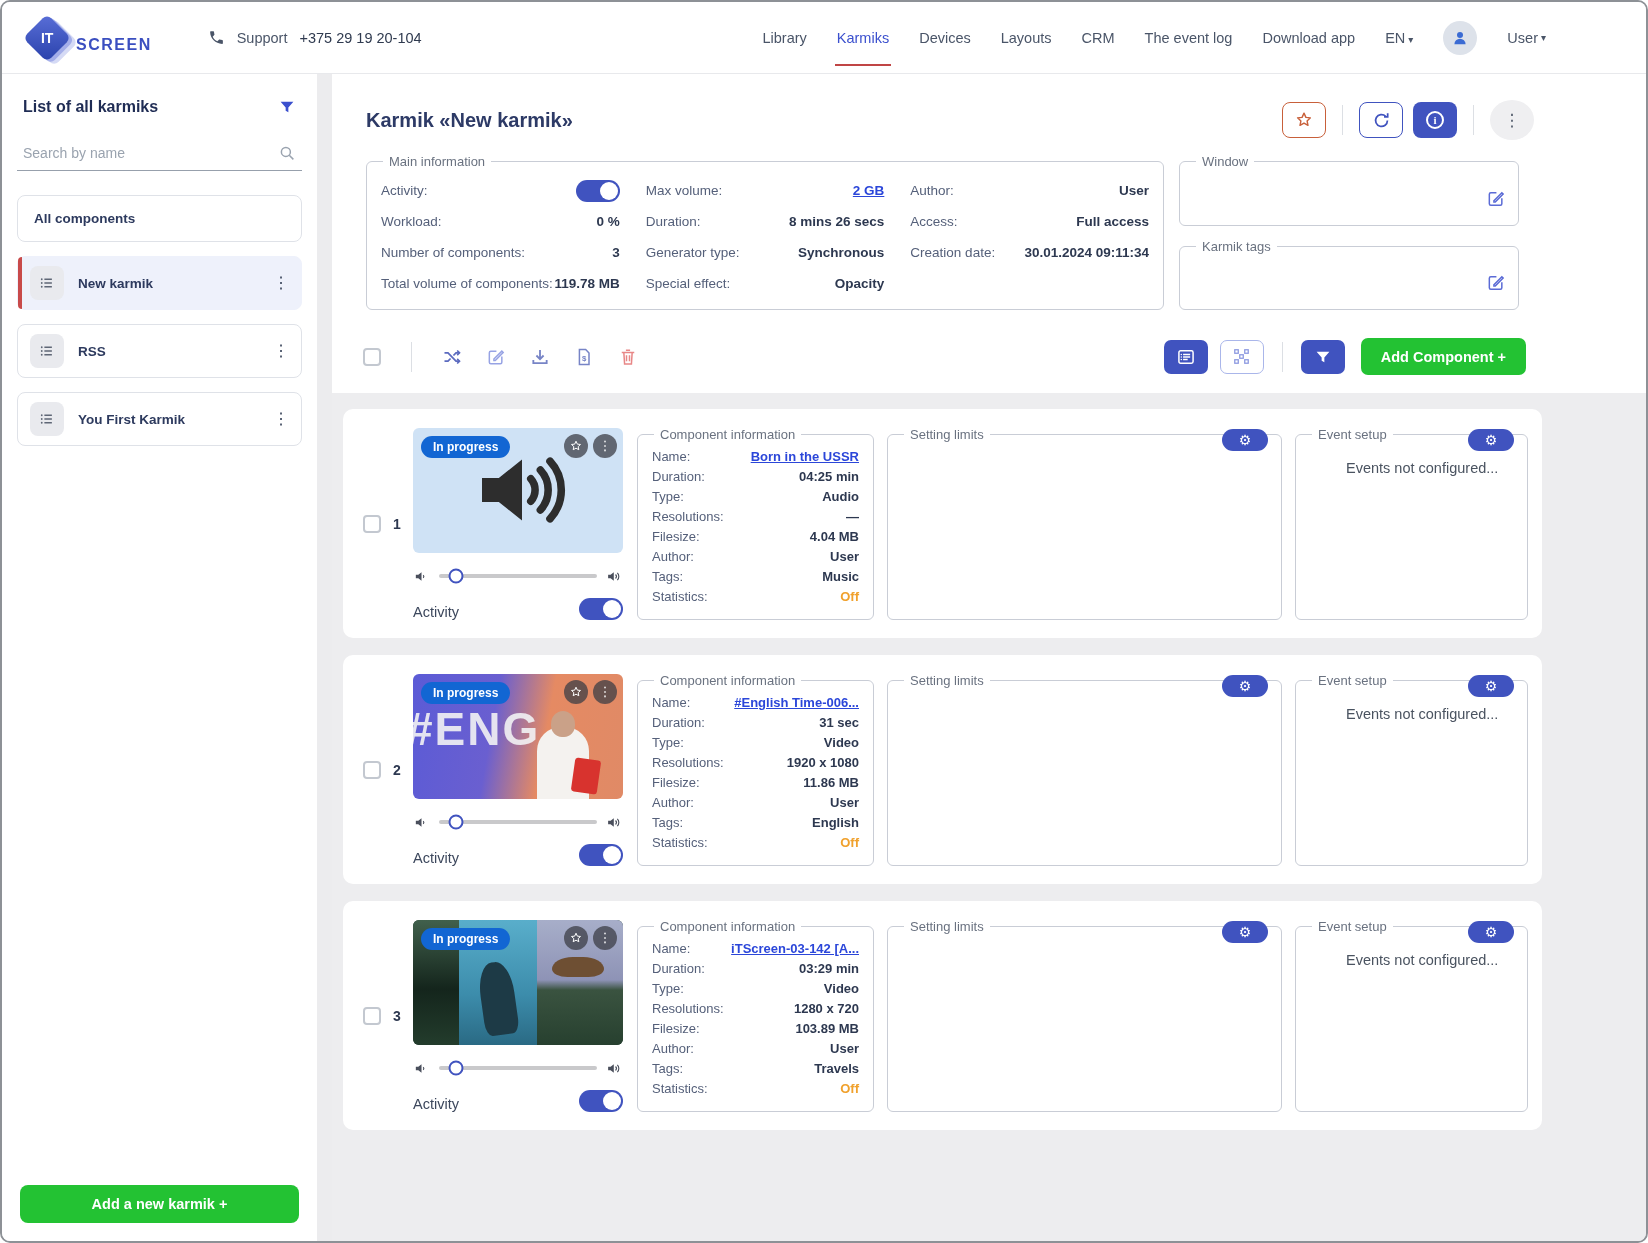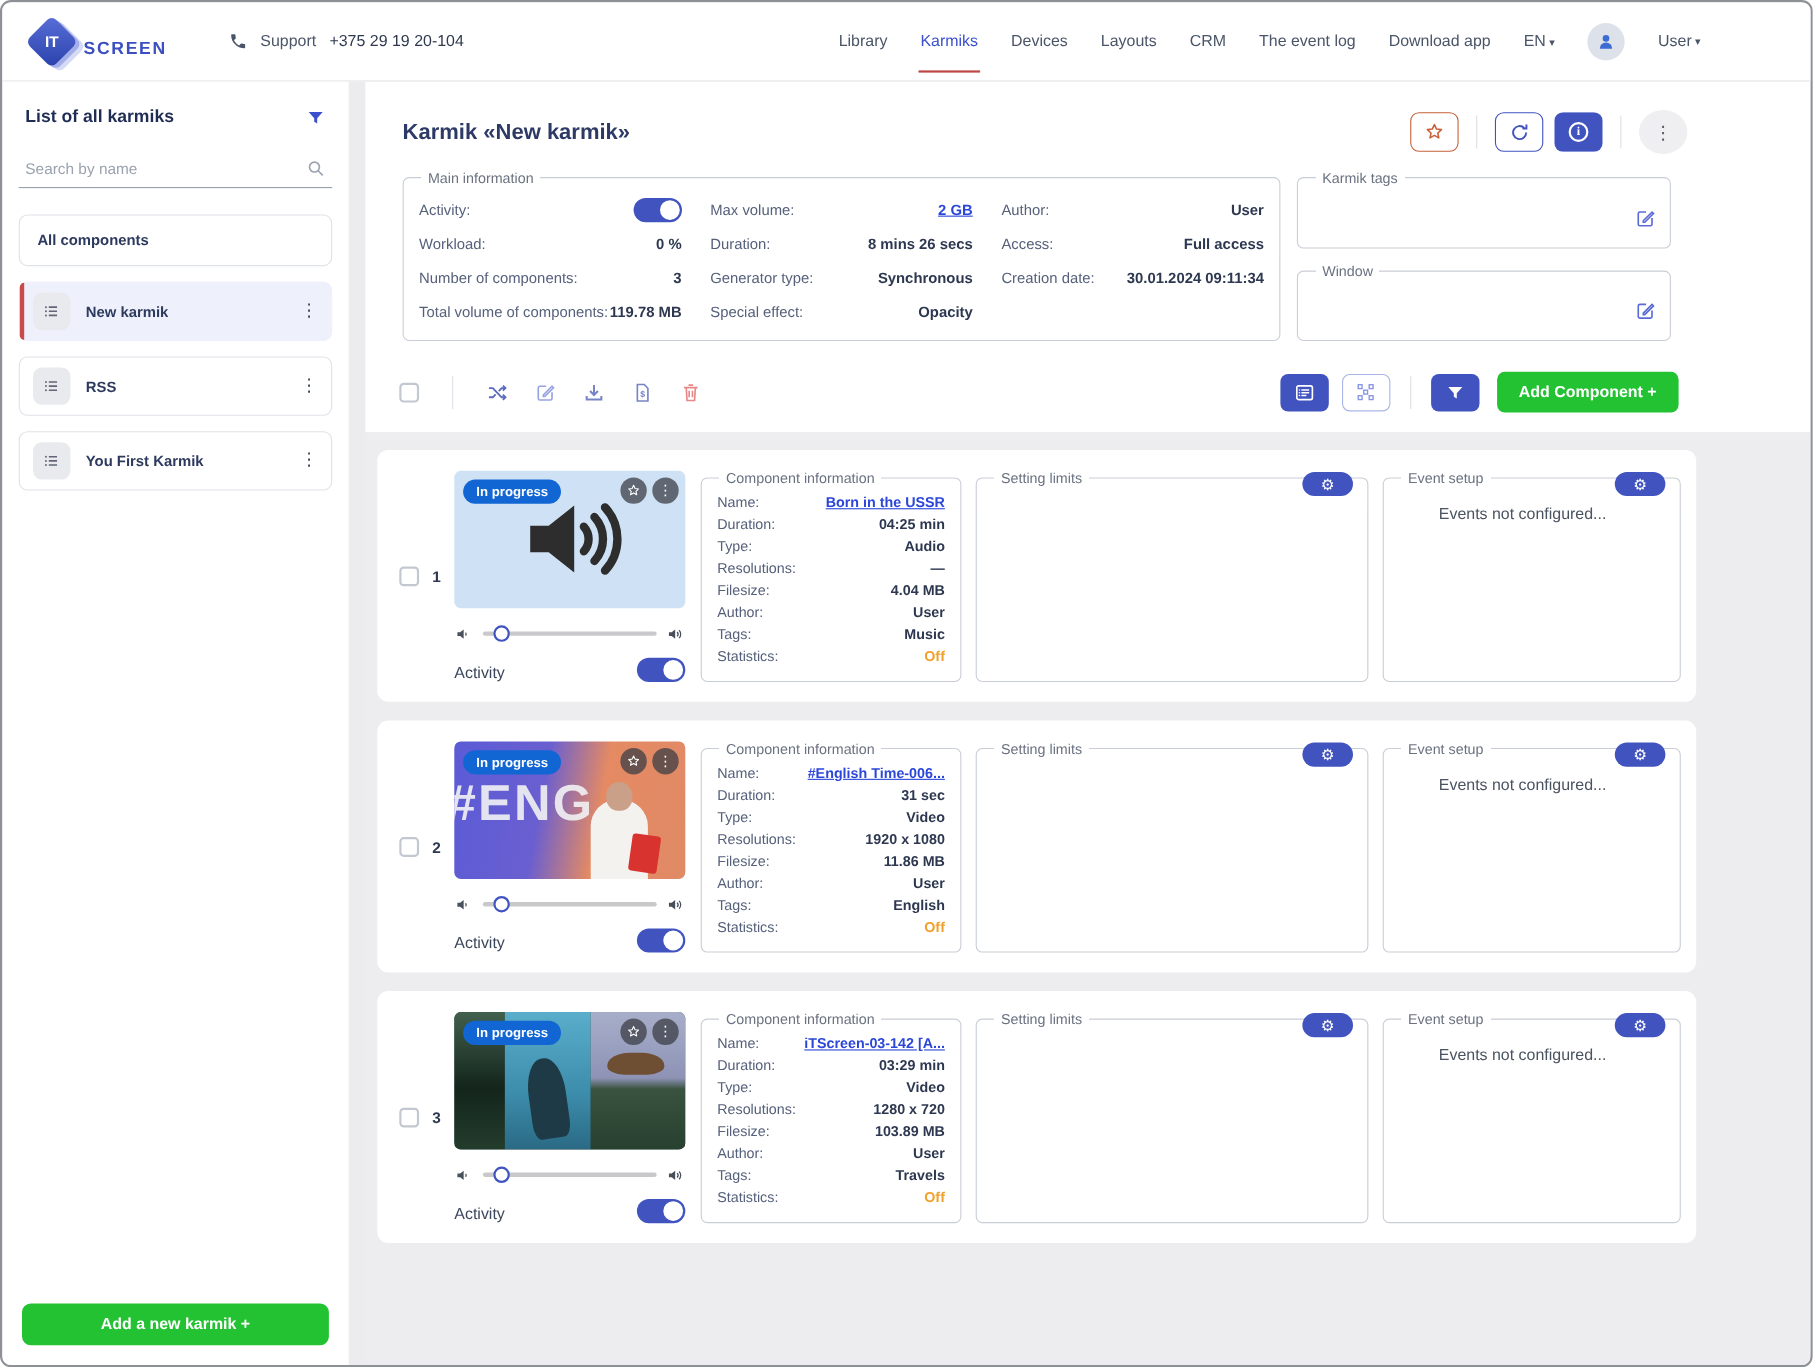--- a/index.html
+++ b/index.html
@@ -117,21 +117,21 @@
   .slider { flex:1; height:4px; background:#c9c9cb; border-radius:2px; position:relative; cursor:pointer; }
   .knob { position:absolute; left:11%; top:50%; transform:translate(-50%,-50%); width:15px; height:15px; background:#fff; border:2px solid #4053bf; border-radius:50%; }
   .activity-row { display:flex; justify-content:space-between; align-items:flex-end; margin-top:13px; font-size:14.5px; color:#3c475c; }
 
   .comp-info { width:237px; margin-right:13px; padding-top:2px; flex:0 0 auto; }
   .ci-row { display:flex; justify-content:space-between; align-items:center; font-size:13px; margin:5px 0; gap:6px; }
   .ci-label { color:#55607a; white-space:nowrap; }
   .ci-value { font-weight:bold; color:#2d3850; text-align:right; }
   .ci-link { font-weight:bold; color:#2b46d9; text-decoration:underline; cursor:pointer; text-align:right; white-space:nowrap; }
   .ci-off { font-weight:bold; color:#f0a12d; }
-  .limits { width:357px; margin-right:13px; position:relative; flex:0 0 auto; }
+  .limits { width:395px; margin-right:13px; position:relative; flex:0 0 auto; }
   .events { flex:1; position:relative; }
   .events-text { font-size:14.5px; color:#4a5360; margin-top:12px;margin-left:36px; }
   .gear-pill { position:absolute; top:-13px; right:13px; width:46px; height:22px; background:#4053bf; border:none; border-radius:11px; color:#fff; font-size:14px; line-height:20px; cursor:pointer; display:grid; place-items:center; }
 
   svg { display:block; }
 </style>
 </head>
 <body>
 
 <svg width="0" height="0" style="position:absolute">
@@ -385,29 +385,29 @@
                 <div class="mi-row">
                     <span class="mi-label">Creation date:</span>
                     <span class="mi-value">30.01.2024 09:11:34</span>
                   </div>
               </div>
             </div>
           </fieldset>
 
           <div class="tags-col">
             <fieldset class="tag-box">
-              <legend>Karmik tags</legend>
+              <legend>Window</legend>
               <button class="edit-btn">
                   <svg width="20" height="20">
                     <use href="#i-pencil-sq"></use>
                   </svg>
                 </button>
             </fieldset>
             <fieldset class="tag-box">
-              <legend>Window</legend>
+              <legend>Karmik tags</legend>
               <button class="edit-btn">
                   <svg width="20" height="20">
                     <use href="#i-pencil-sq"></use>
                   </svg>
                 </button>
             </fieldset>
           </div>
         </div>
 
         <div class="toolbar-row">

